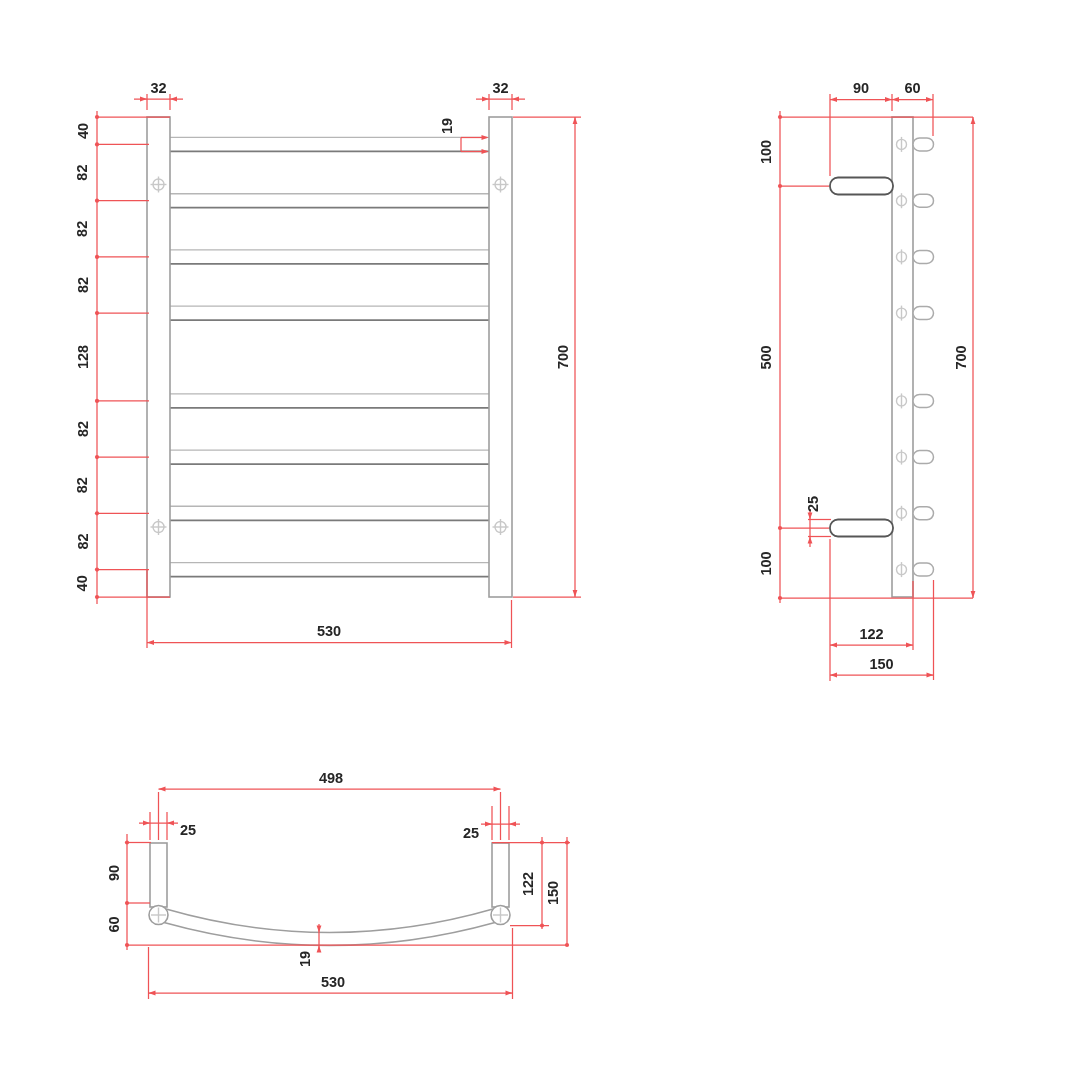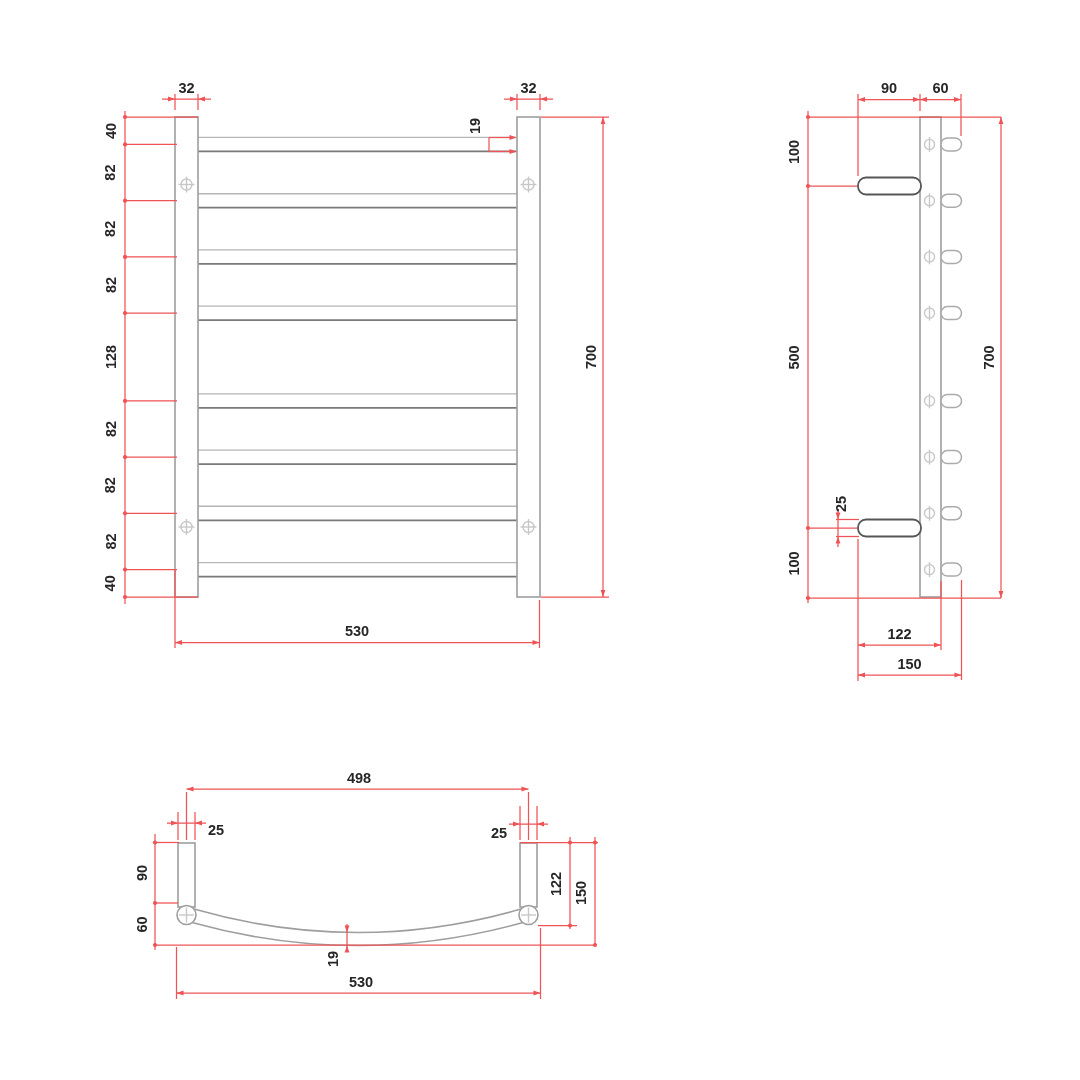--- a/index.html
+++ b/index.html
@@ -1,20 +1,20 @@
 <!DOCTYPE html>
 <html style="--bg: #ffffff; --dim: #ef5356; --ol: #9e9e9e; --ol-dark: #565656; --hole: #c8c8c8; --txt: #262626;"><head>
 <meta charset="utf-8">
 <style>
   :root{
     --bg:#ffffff; --dim:#ef5356; --ol:#9e9e9e; --ol-dark:#565656;
     --hole:#c8c8c8; --txt:#262626;
   }
   html,body{margin:0;padding:0;background:var(--bg);}
-  .page{width:1050px;height:1080px;background:var(--bg);position:relative;padding-left:28px;}
+  .page{width:1050px;height:1080px;background:var(--bg);position:relative;}
   svg{display:block}
   .ol{stroke:var(--ol);fill:none;stroke-width:1.6}
   .olf{stroke:var(--ol);fill:#ffffff;stroke-width:1.6}
   .ol-light{stroke:#b6b6b6;fill:none;stroke-width:1.4}
   .ol-dark{stroke:#7a7a7a;fill:none;stroke-width:1.8}
   .arm{stroke:var(--ol-dark);fill:#ffffff;stroke-width:1.8}
   .stub{stroke:#ababab;fill:#ffffff;stroke-width:1.5}
   .hole{stroke:var(--hole);fill:none;stroke-width:1.4}
   .dim{stroke:var(--dim);fill:none;stroke-width:1.25}
   .tick{fill:var(--dim);stroke:none}

